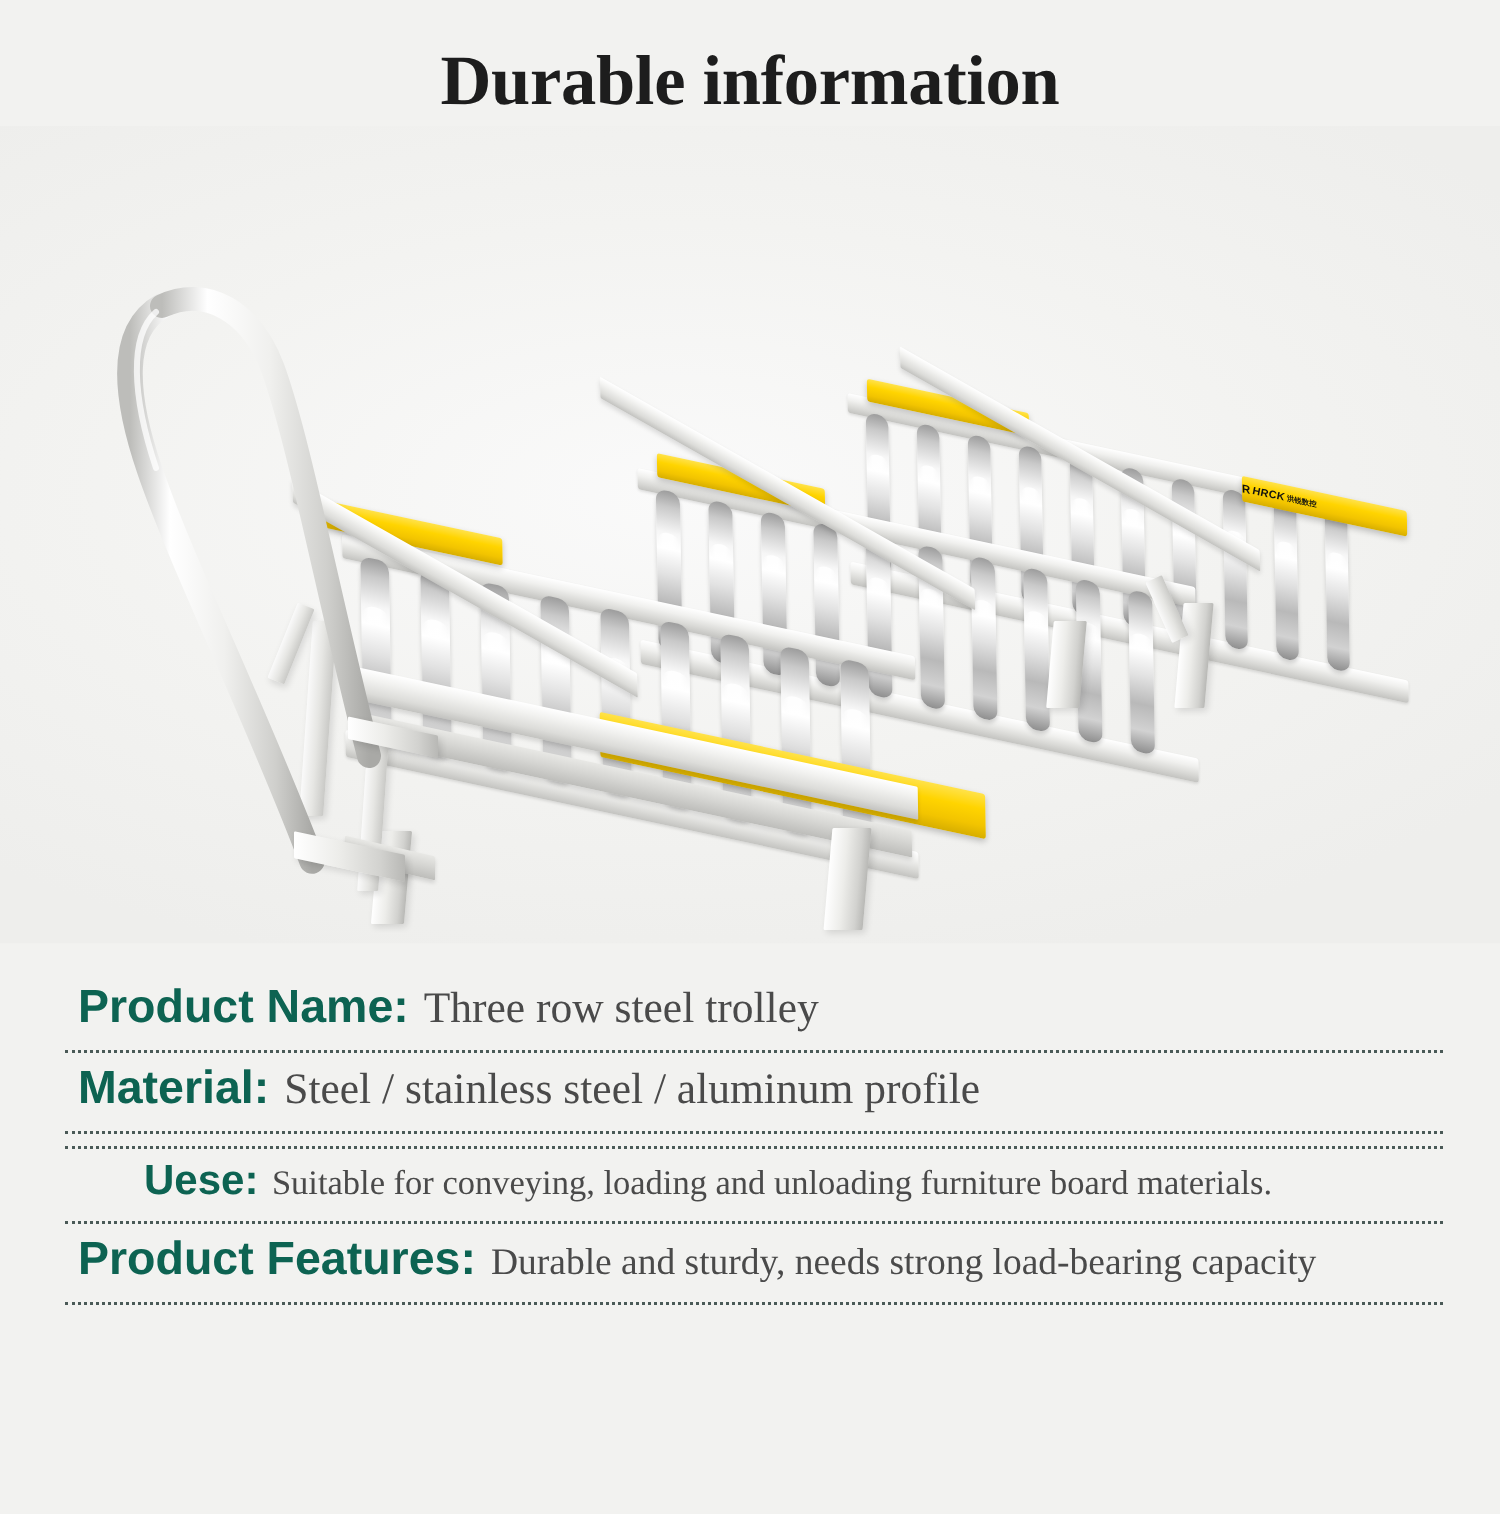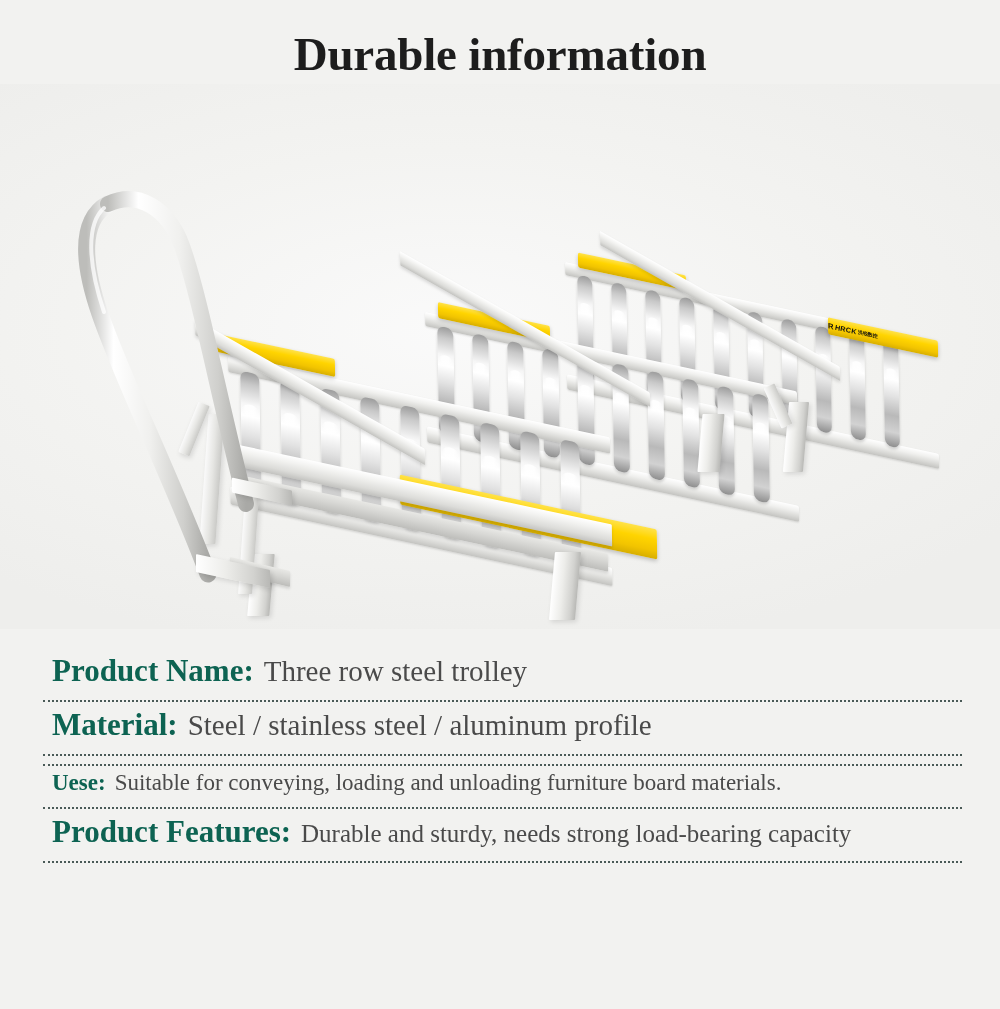--- a/index.html
+++ b/index.html
@@ -161,39 +161,39 @@
   }
   .spec-row {
     position: relative;
     padding: 1px 0 7px 9px;
     border-bottom: 2px dotted #4a5a57;
     display: flex;
     align-items: baseline;
     flex-wrap: nowrap;
   }
   .spec-label {
-    font-family: Liberation Serif, serif;
+    font-family: Liberation Sans, sans-serif;
     font-weight: bold;
     color: #0d6352;
     font-size: 31px;
     line-height: 1.42;
     white-space: nowrap;
     flex: 0 0 auto;
   }
   .spec-value {
     font-family: "Liberation Serif", "DejaVu Serif", serif;
     color: #4a4a4a;
     font-size: 29px;
     line-height: 1.42;
     margin-left: 10px;
     white-space: nowrap;
     flex: 0 0 auto;
   }
   
-  .spec-row.compact .spec-label { font-size: 23px; }
+  .spec-row.compact .spec-label { font-size: 28px; margin-left: 44px; }
   .spec-row.compact .spec-value { font-size: 23px; margin-left: 9px; }
   .spec-row.semi .spec-value { font-size: 25px; }
 </style>
 </head>
 <body>
 
 <h1 class="page-title">Durable information</h1>
 
 <div class="hero">
   <div class="scene">

